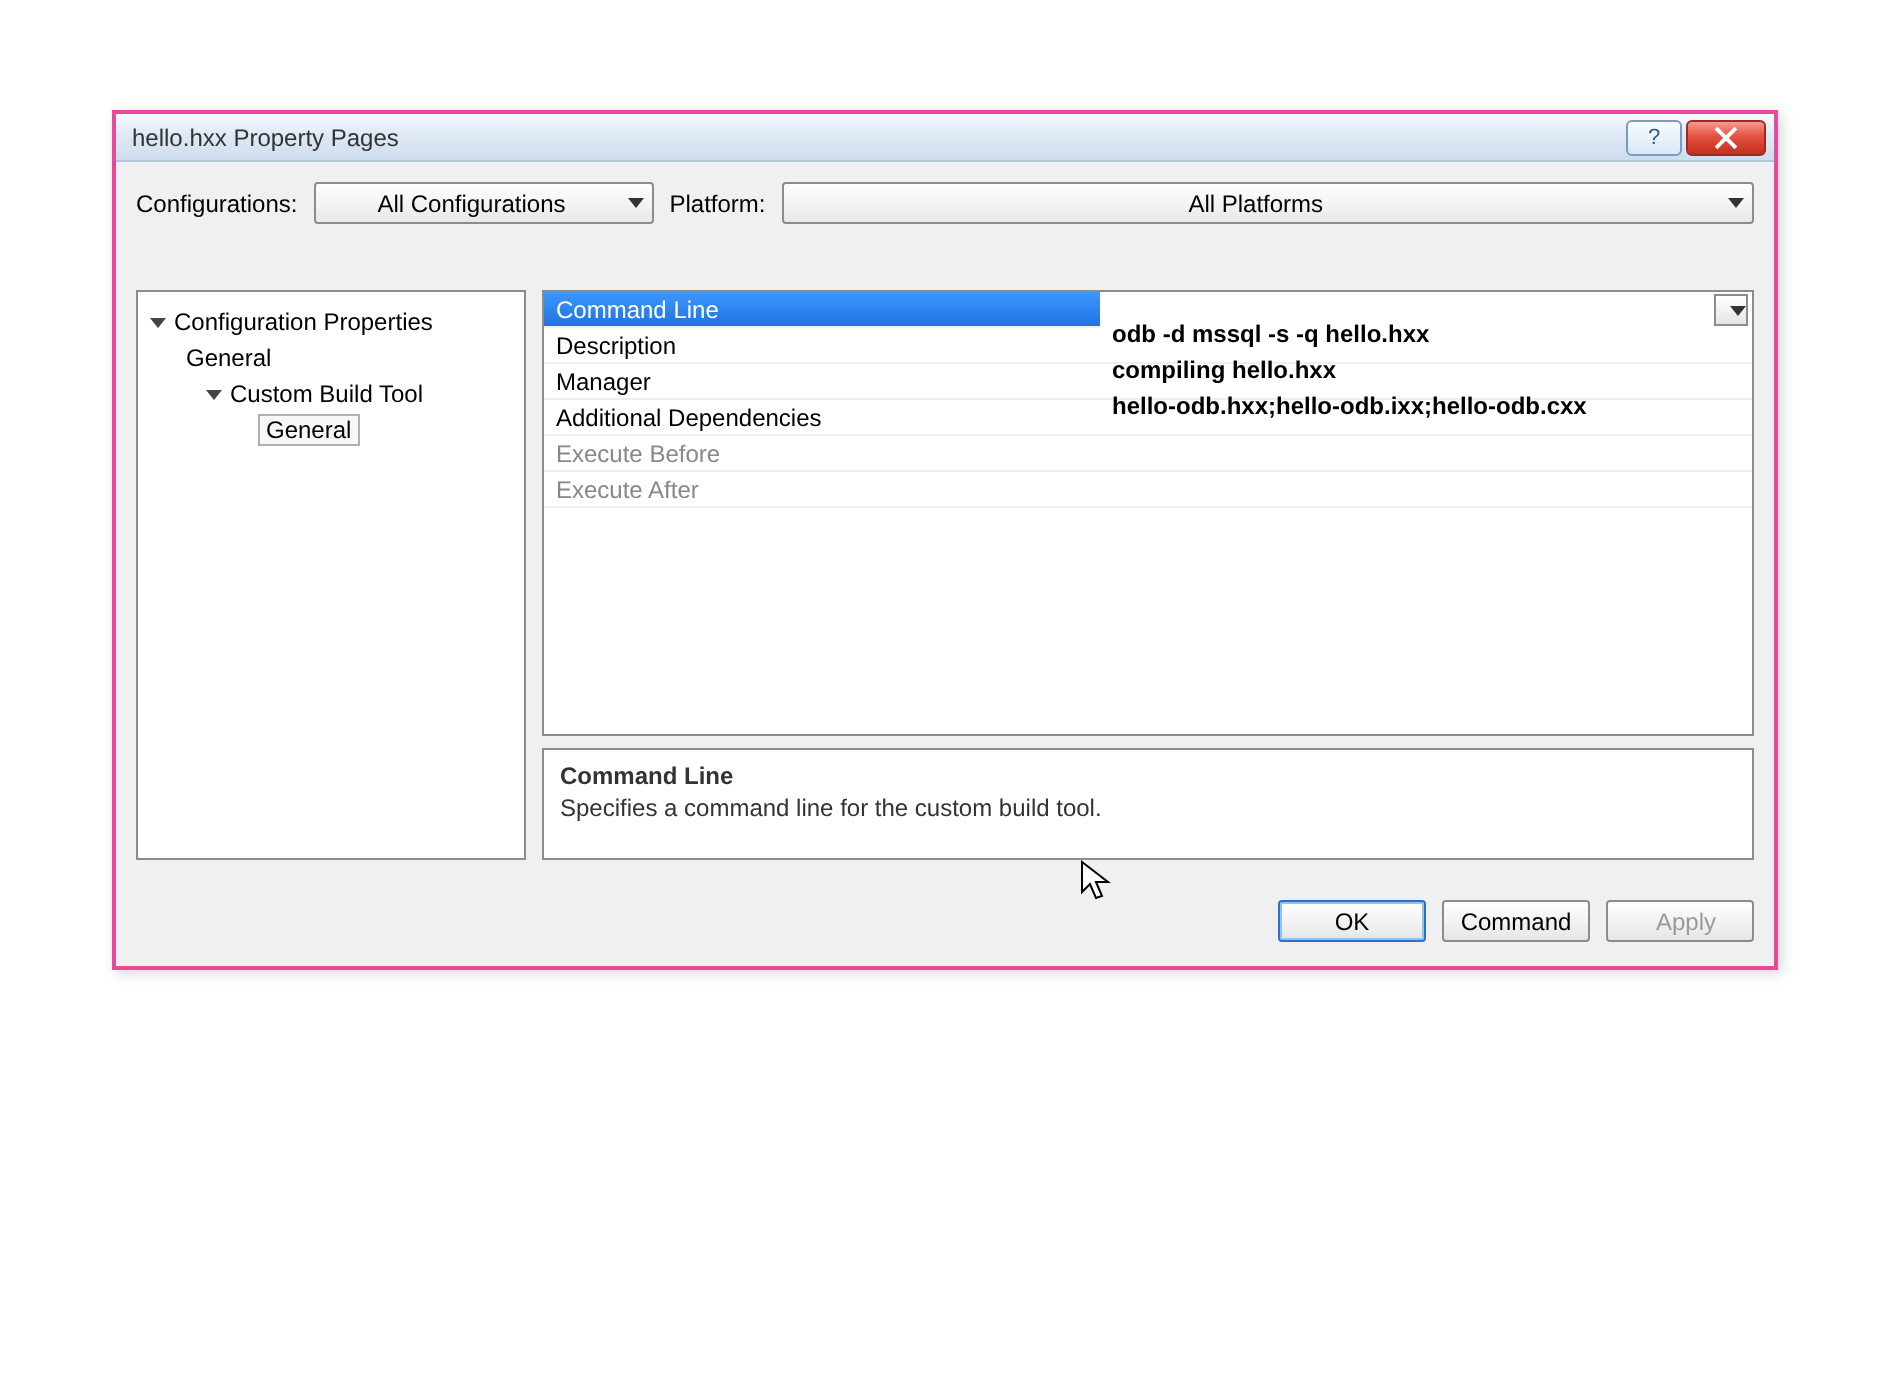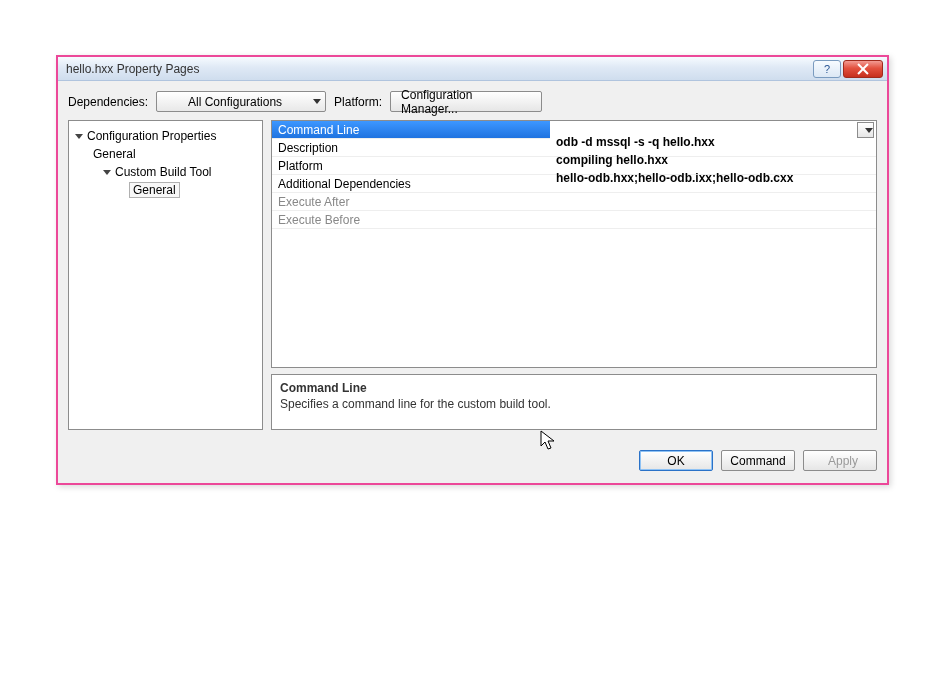--- a/index.html
+++ b/index.html
@@ -101,20 +101,21 @@
     align-items: center;
     cursor: default;
   }
 
   .content {
     flex: 1;
     display: flex;
     padding: 0 10px 8px 10px;
     gap: 8px;
     min-height: 0;
+    margin-top: 25px;
   }
   .tree {
     width: 195px;
     background: #fff;
     border: 1px solid #8c8c8c;
     padding: 6px 4px;
     overflow: auto;
   }
   .tree-row { display:flex; align-items:center; height:18px; padding-left:2px; white-space:nowrap;}
   .expander {
@@ -196,28 +197,29 @@
 
   <div class="titlebar">
     <span class="title">hello.hxx Property Pages</span>
     <div class="titlebtn">?</div>
     <div class="titlebtn close">
         <span class="close-x"></span>
       </div>
   </div>
 
   <div class="toolbar">
-    <span class="tlabel">Dependencies:</span>
+    <span class="tlabel">Configurations:</span>
     <div class="dropdown" style="width:170px">
       <span class="dd-text">All Configurations</span>
       <span class="dd-arrow"></span>
     </div>
     <span class="tlabel">Platform:</span>
-    <div class="btn" style="width:152px;justify-content:center">
-      <span>Configuration Manager...</span>
+    <div class="dropdown" style="flex:1">
+      <span class="dd-text">All Platforms</span>
+      <span class="dd-arrow"></span>
     </div>
   </div>
 
   <div class="content">
     <div class="tree">
       <div class="tree-row">
         <span class="expander"></span>
         <span class="node-label">Configuration Properties</span>
       </div>
       <div class="tree-row indent1">
@@ -239,33 +241,33 @@
         </div>
       <div class="grid-row selected bold">
             <div class="grid-cell-name">Command Line</div>
             <div class="grid-cell-val">odb -d mssql -s -q hello.hxx</div>
           </div>
           <div class="grid-row bold">
             <div class="grid-cell-name">Description</div>
             <div class="grid-cell-val">compiling hello.hxx</div>
           </div>
           <div class="grid-row bold">
-            <div class="grid-cell-name">Platform</div>
+            <div class="grid-cell-name">Manager</div>
             <div class="grid-cell-val">hello-odb.hxx;hello-odb.ixx;hello-odb.cxx</div>
           </div>
           <div class="grid-row">
             <div class="grid-cell-name">Additional Dependencies</div>
             <div class="grid-cell-val"></div>
           </div>
           <div class="grid-row dim">
+            <div class="grid-cell-name">Execute Before</div>
+            <div class="grid-cell-val"></div>
+          </div>
+          <div class="grid-row dim">
             <div class="grid-cell-name">Execute After</div>
-            <div class="grid-cell-val"></div>
-          </div>
-          <div class="grid-row dim">
-            <div class="grid-cell-name">Execute Before</div>
             <div class="grid-cell-val"></div>
           </div>
         </div>
 
       <div class="helpbox">
         <div class="help-title">Command Line</div>
         <div>Specifies a command line for the custom build tool.</div>
       </div>
     </div>
   </div>

